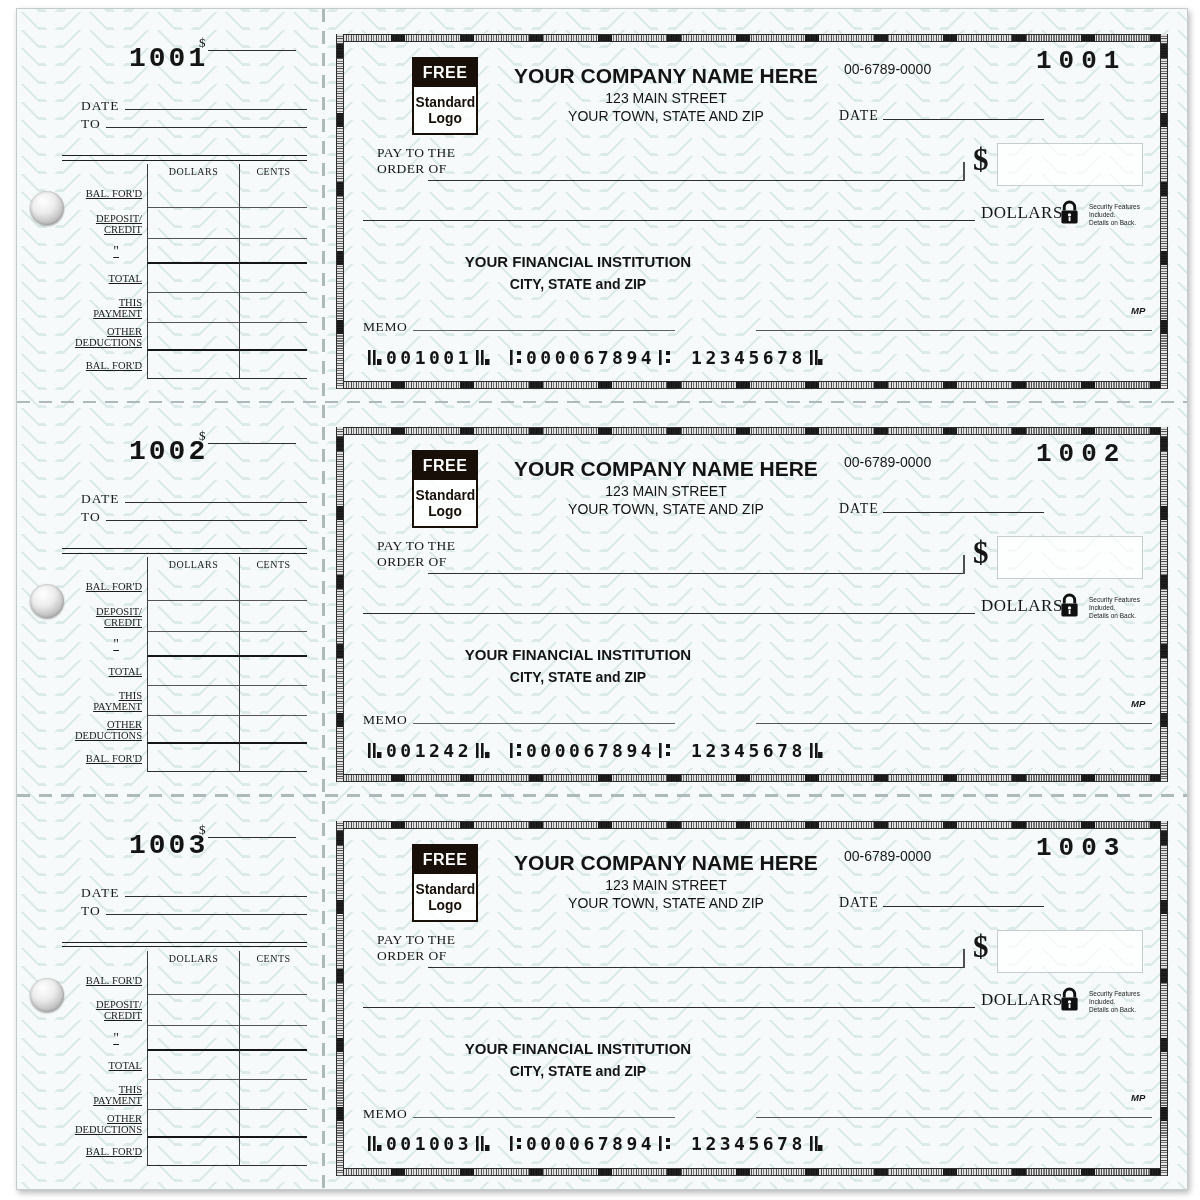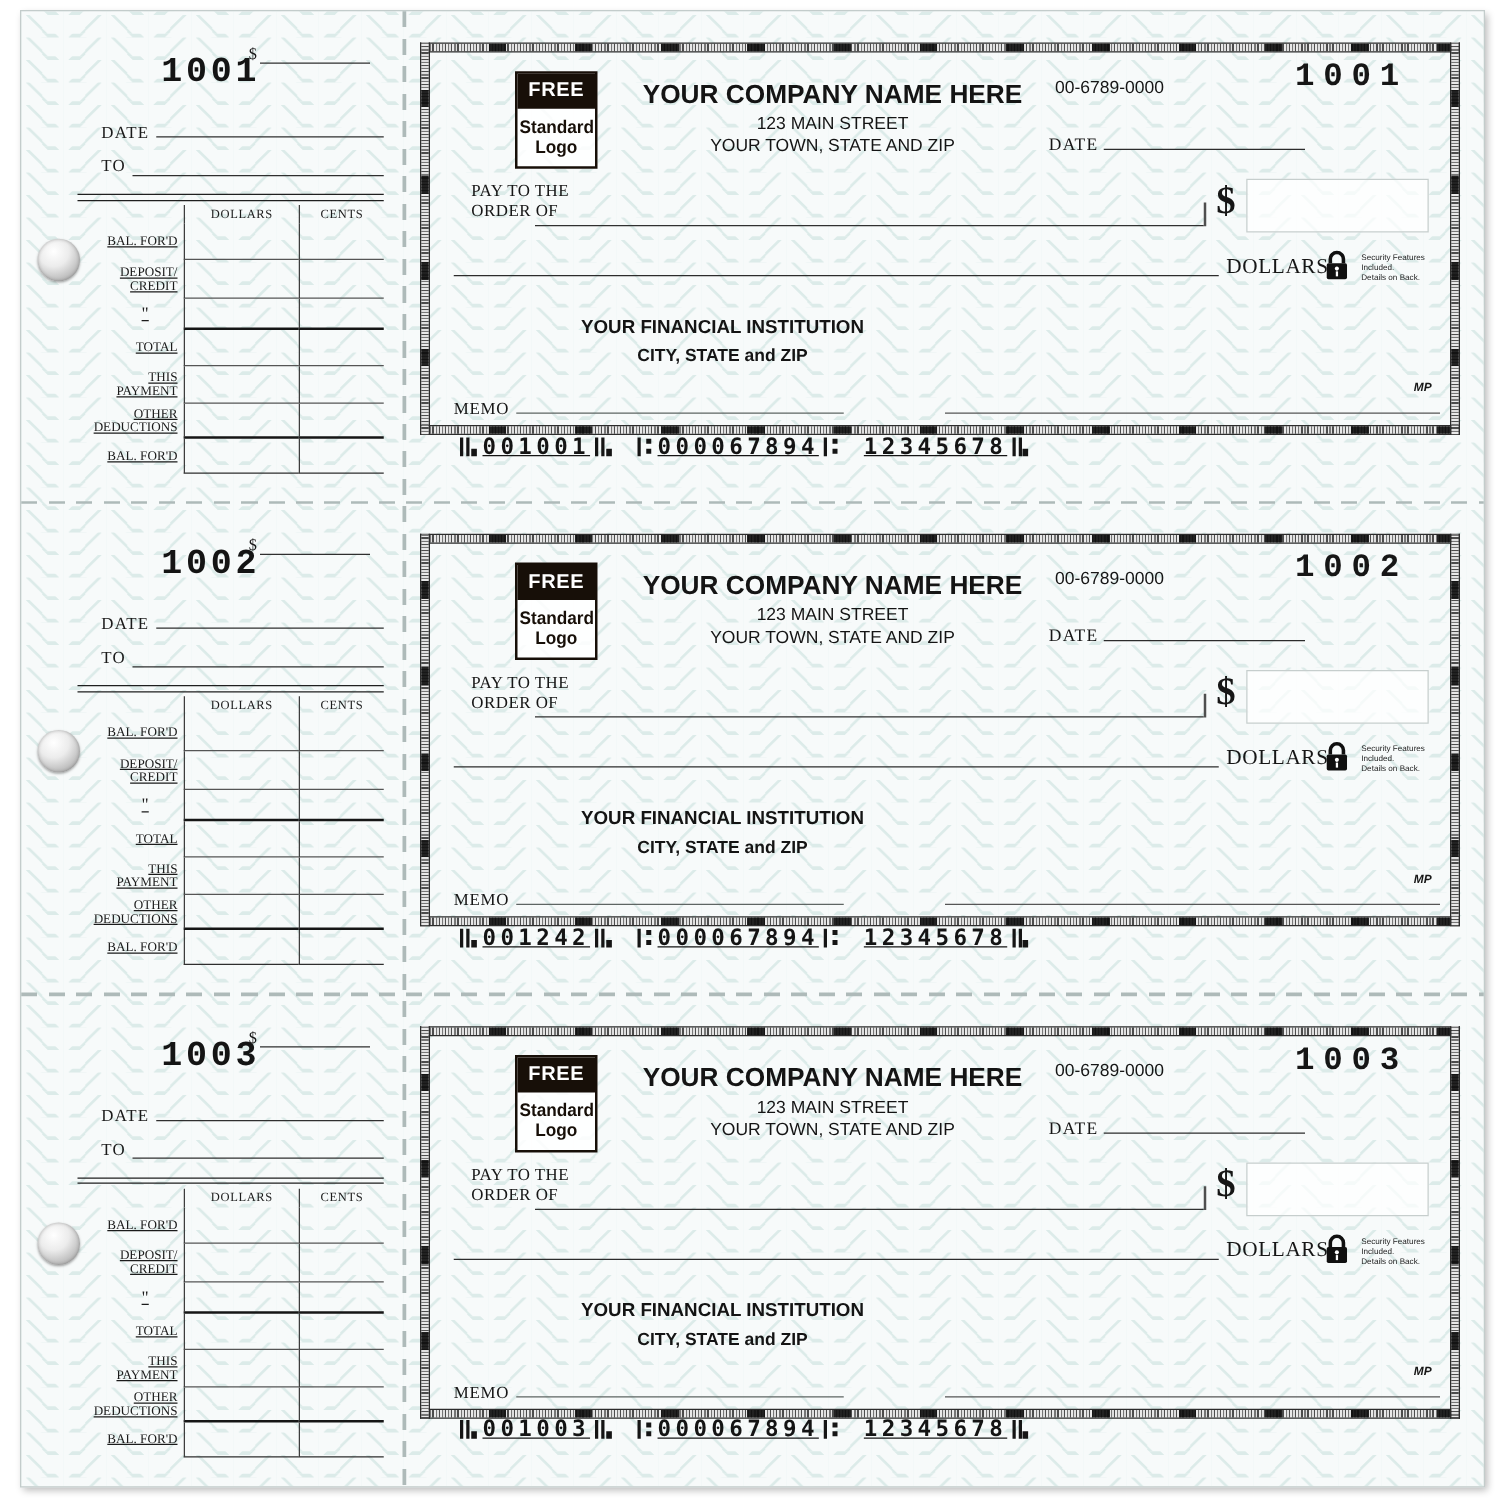--- a/index.html
+++ b/index.html
@@ -33,21 +33,21 @@
   .stub{position:absolute;left:0;top:0;width:306px;height:100%;}
   .stub-number{position:absolute;left:112px;top:34px;font:700 28px "Liberation Mono",monospace;
     letter-spacing:3px;color:#141414;}
   .stub-amount{position:absolute;left:182px;top:26px;display:flex;align-items:flex-end;}
   .stub-amount .cur{font:13px "Liberation Serif",serif;}
   .stub-amount .line{display:inline-block;width:88px;height:15px;border-bottom:1.5px solid #2f2f2f;margin-left:2px;}
   .stub-row{position:absolute;left:64px;width:226px;display:flex;align-items:baseline;}
   .stub-row .lbl{font:13.5px "Liberation Serif",serif;letter-spacing:1px;color:#1b1b1b;}
   .stub-row .line{flex:1;height:14px;border-bottom:1.5px solid #2f2f2f;margin-left:5px;}
   .stub-row.date{top:86px;}
-  .stub-row.to{top:116px;align-items:center;}
+  .stub-row.to{top:104px;}
   .dbl-rule{position:absolute;left:45px;top:146px;width:245px;height:3.5px;
     border-top:1.6px solid #1f1f1f;border-bottom:1.6px solid #1f1f1f;}
   .stub-table{position:absolute;left:45px;top:155px;width:245px;}
   .strow{display:flex;box-sizing:border-box;}
   .stlbl{width:85px;box-sizing:border-box;padding-right:5px;display:flex;flex-direction:column;
     justify-content:center;align-items:flex-end;font:10.5px/11px "Liberation Serif",serif;color:#1b1b1b;text-decoration:underline;}
   .stcell{box-sizing:border-box;border-left:1.6px solid #3d3d3d;}
   .stcell.d{width:92px;}
   .stcell.c{flex:1;}
   .strow.hr{height:15px;}
@@ -57,21 +57,21 @@
   .strow.r4{height:29px;} .strow.r5{height:30px;} .strow.r6{height:28px;} .strow.r7{height:28px;}
   .strow.r1 .stcell,.strow.r2 .stcell,.strow.r4 .stcell,.strow.r5 .stcell{border-bottom:1.3px solid #555;}
   .strow.r3 .stcell,.strow.r6 .stcell{border-bottom:2.3px solid #161616;}
   .strow.r7 .stcell{border-bottom:1.6px solid #2e2e2e;}
   .strow.r3 .stlbl{font-size:14px;padding-right:28px;}
   .hole{position:absolute;left:13px;top:182px;width:34px;height:34px;border-radius:50%;
     background:radial-gradient(circle at 38% 30%,#ffffff,#ececec 38%,#bdbdbd 72%,#8d8d8d);
     box-shadow:0 1px 2px rgba(0,0,0,.35), inset 0 0 3px rgba(0,0,0,.3);}
 
   
-  .check{position:absolute;left:319px;top:25px;width:832px;height:314px;border-radius:16px;}
+  .check{position:absolute;left:319px;top:25px;width:832px;height:355px;border-radius:16px;}
   .bb{position:absolute;box-sizing:border-box;}
   .bb.t,.bb.b{left:0;right:0;height:8px;border-top:1px solid #2c2c2c;border-bottom:1px solid #2c2c2c;
     background:
       repeating-linear-gradient(90deg,transparent 0 55px,rgba(12,12,12,.9) 55px 69px),
       repeating-linear-gradient(90deg,#4c4c4c 0 1px,#e9e9e9 1px 2.5px,#767676 2.5px 3.5px,#dedede 3.5px 5px);}
   .bb.t{top:0;} .bb.b{bottom:0;}
   .bb.l,.bb.r{top:0;bottom:0;width:8px;border-left:1px solid #2c2c2c;border-right:1px solid #2c2c2c;
     background:
       repeating-linear-gradient(0deg,transparent 0 55px,rgba(12,12,12,.9) 55px 69px),
       repeating-linear-gradient(0deg,#4c4c4c 0 1px,#e9e9e9 1px 2.5px,#767676 2.5px 3.5px,#dedede 3.5px 5px);}
@@ -109,21 +109,21 @@
   .bname{font:700 15px "Liberation Sans",sans-serif;}
   .baddr{font:700 14px "Liberation Sans",sans-serif;margin-top:6px;}
 
   .memo{position:absolute;left:27px;top:283px;width:312px;display:flex;align-items:baseline;}
   .memo .lbl{font:13.5px "Liberation Serif",serif;letter-spacing:.6px;}
   .memo .line{flex:1;height:13px;border-bottom:1.3px solid #5e6563;margin-left:6px;}
   .sig-line{position:absolute;left:420px;top:283px;width:396px;height:13px;border-bottom:1.3px solid #555;}
   .mp{position:absolute;left:795px;top:271px;font:italic 700 9.5px "Liberation Sans",sans-serif;}
 
   .micr{position:absolute;left:30px;top:312px;height:22px;display:flex;align-items:center;color:#141414;}
-  .md{font:700 18px "DejaVu Sans Mono",monospace;letter-spacing:3.5px;margin:1px 2px;text-decoration:underline;}
+  .md{font:700 18px "DejaVu Sans Mono",monospace;letter-spacing:3.5px;margin:1px 2px;}
   .gap{width:16px;}
   .mi{display:inline-block;width:12px;height:15px;margin:0 2px;}
   .mi.transit{background:
       linear-gradient(#151515,#151515) 0 0/2.6px 15px no-repeat,
       linear-gradient(#151515,#151515) 6.5px 1.5px/4px 4px no-repeat,
       linear-gradient(#151515,#151515) 6.5px 9px/4px 4px no-repeat;}
   .mi.onus{width:14px;background:
       linear-gradient(#151515,#151515) 0 0/2.6px 15px no-repeat,
       linear-gradient(#151515,#151515) 5px 0/2.6px 15px no-repeat,
       linear-gradient(#151515,#151515) 8.5px 9px/4.5px 6px no-repeat;}

